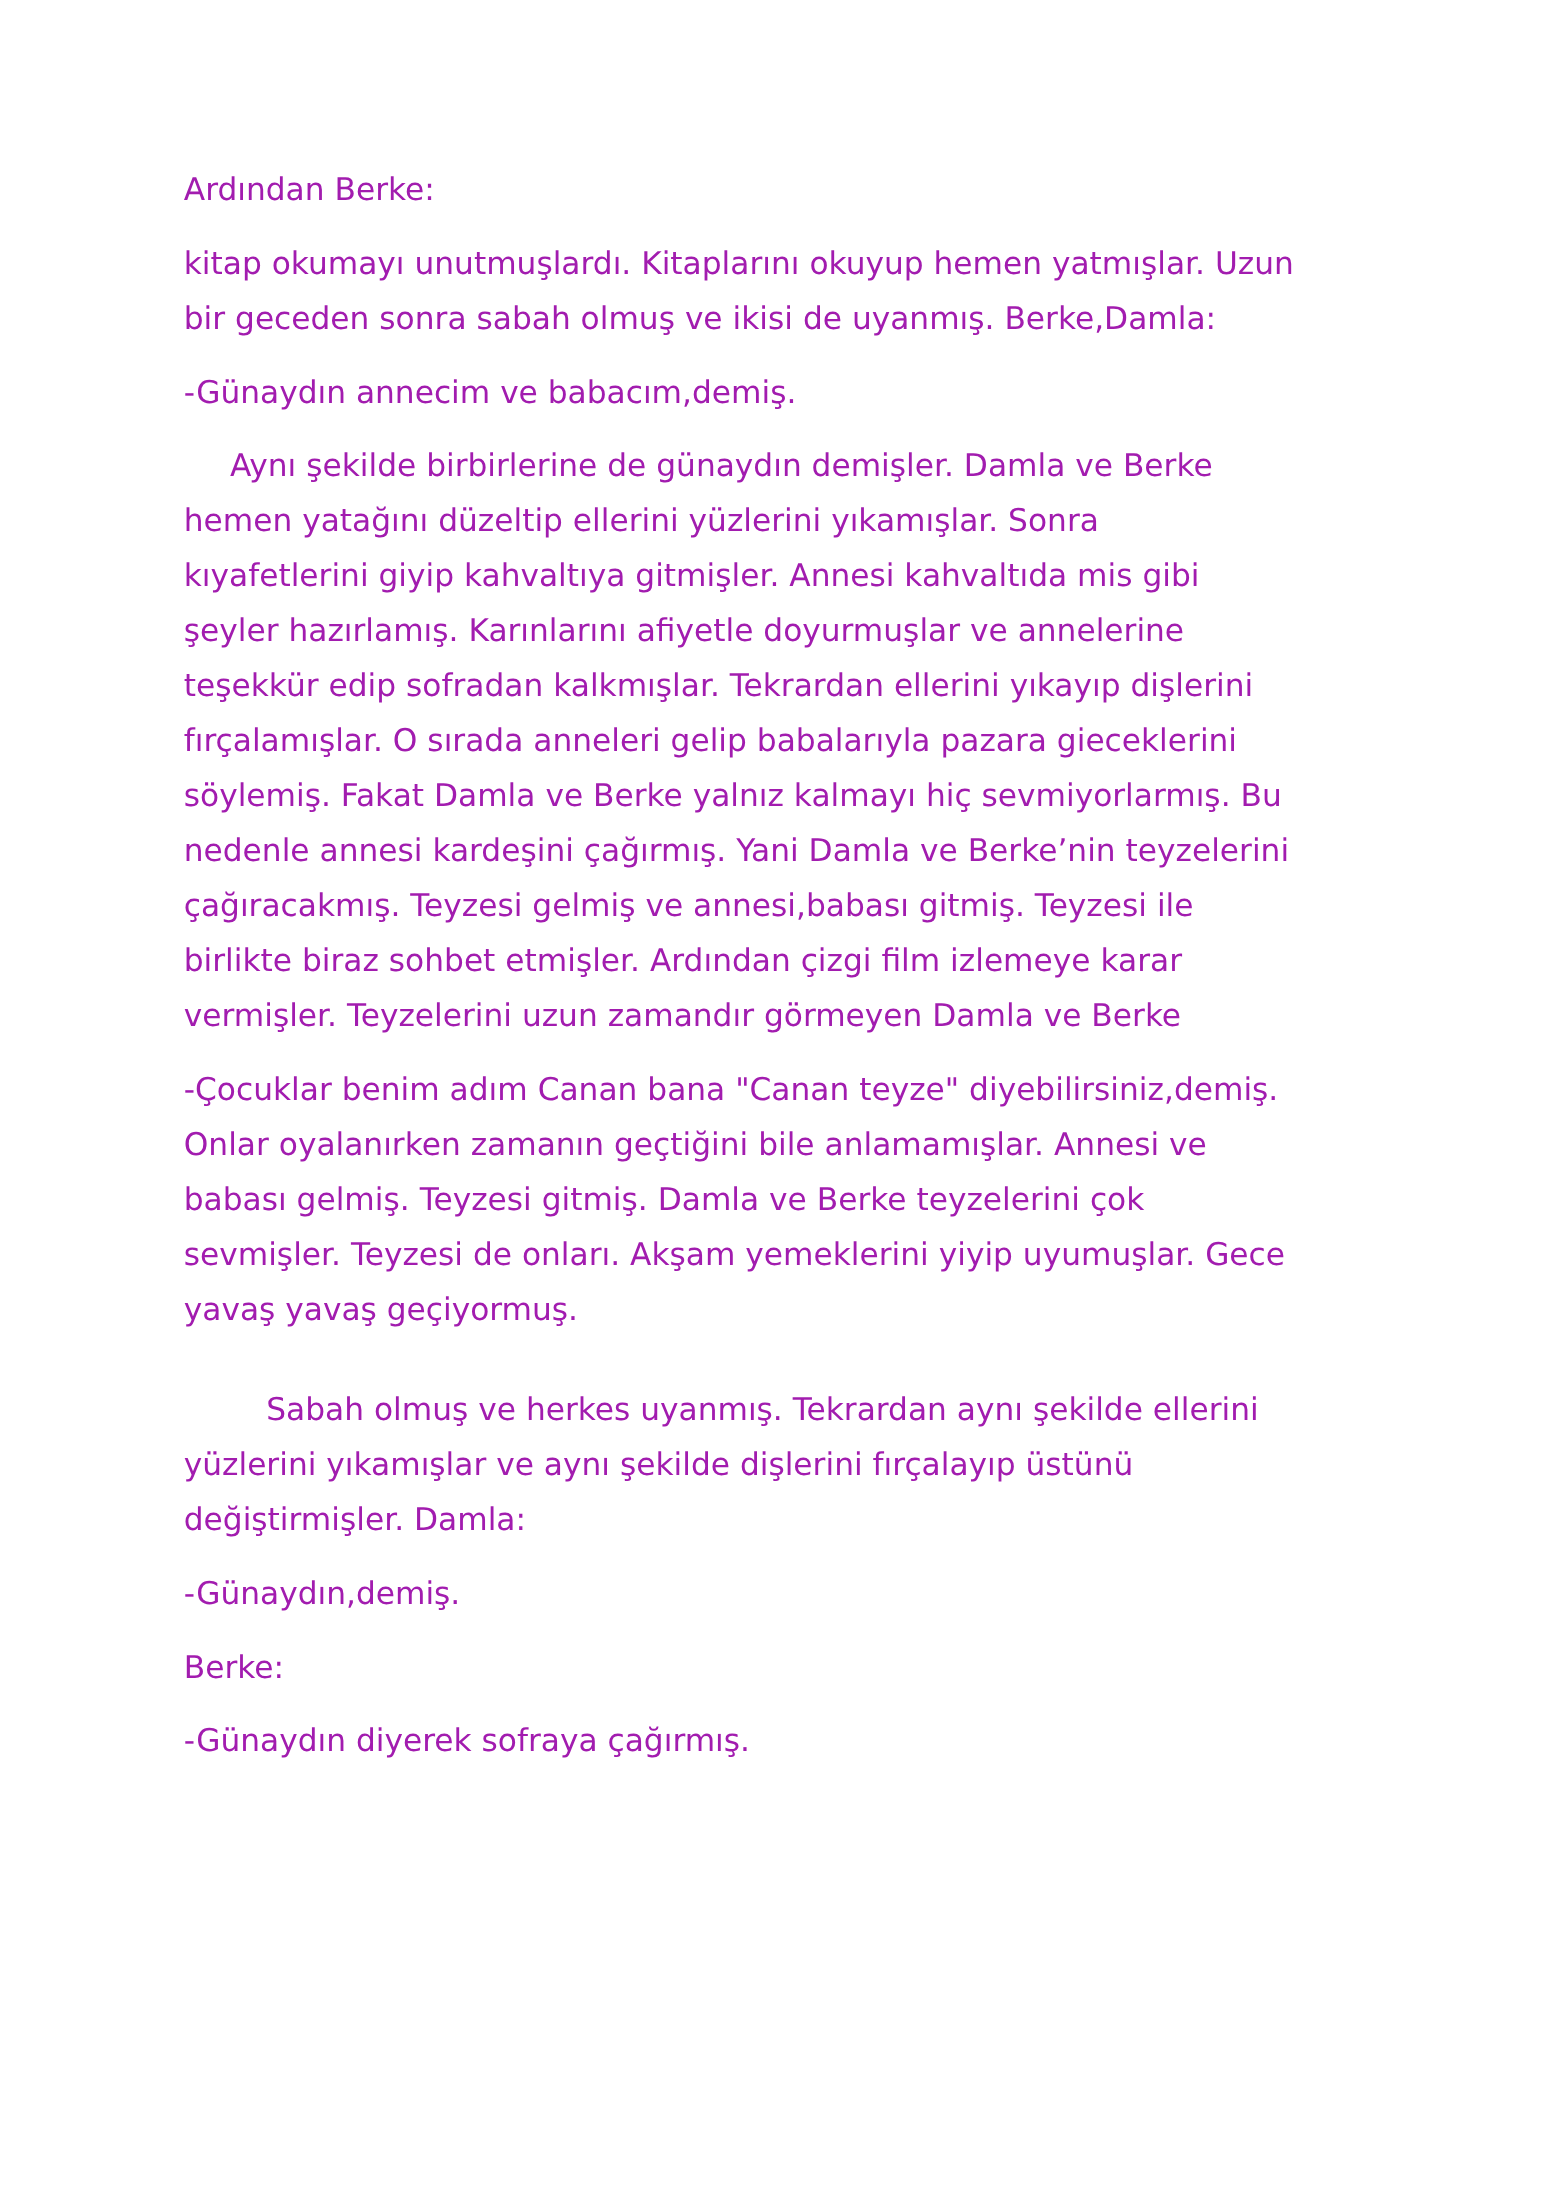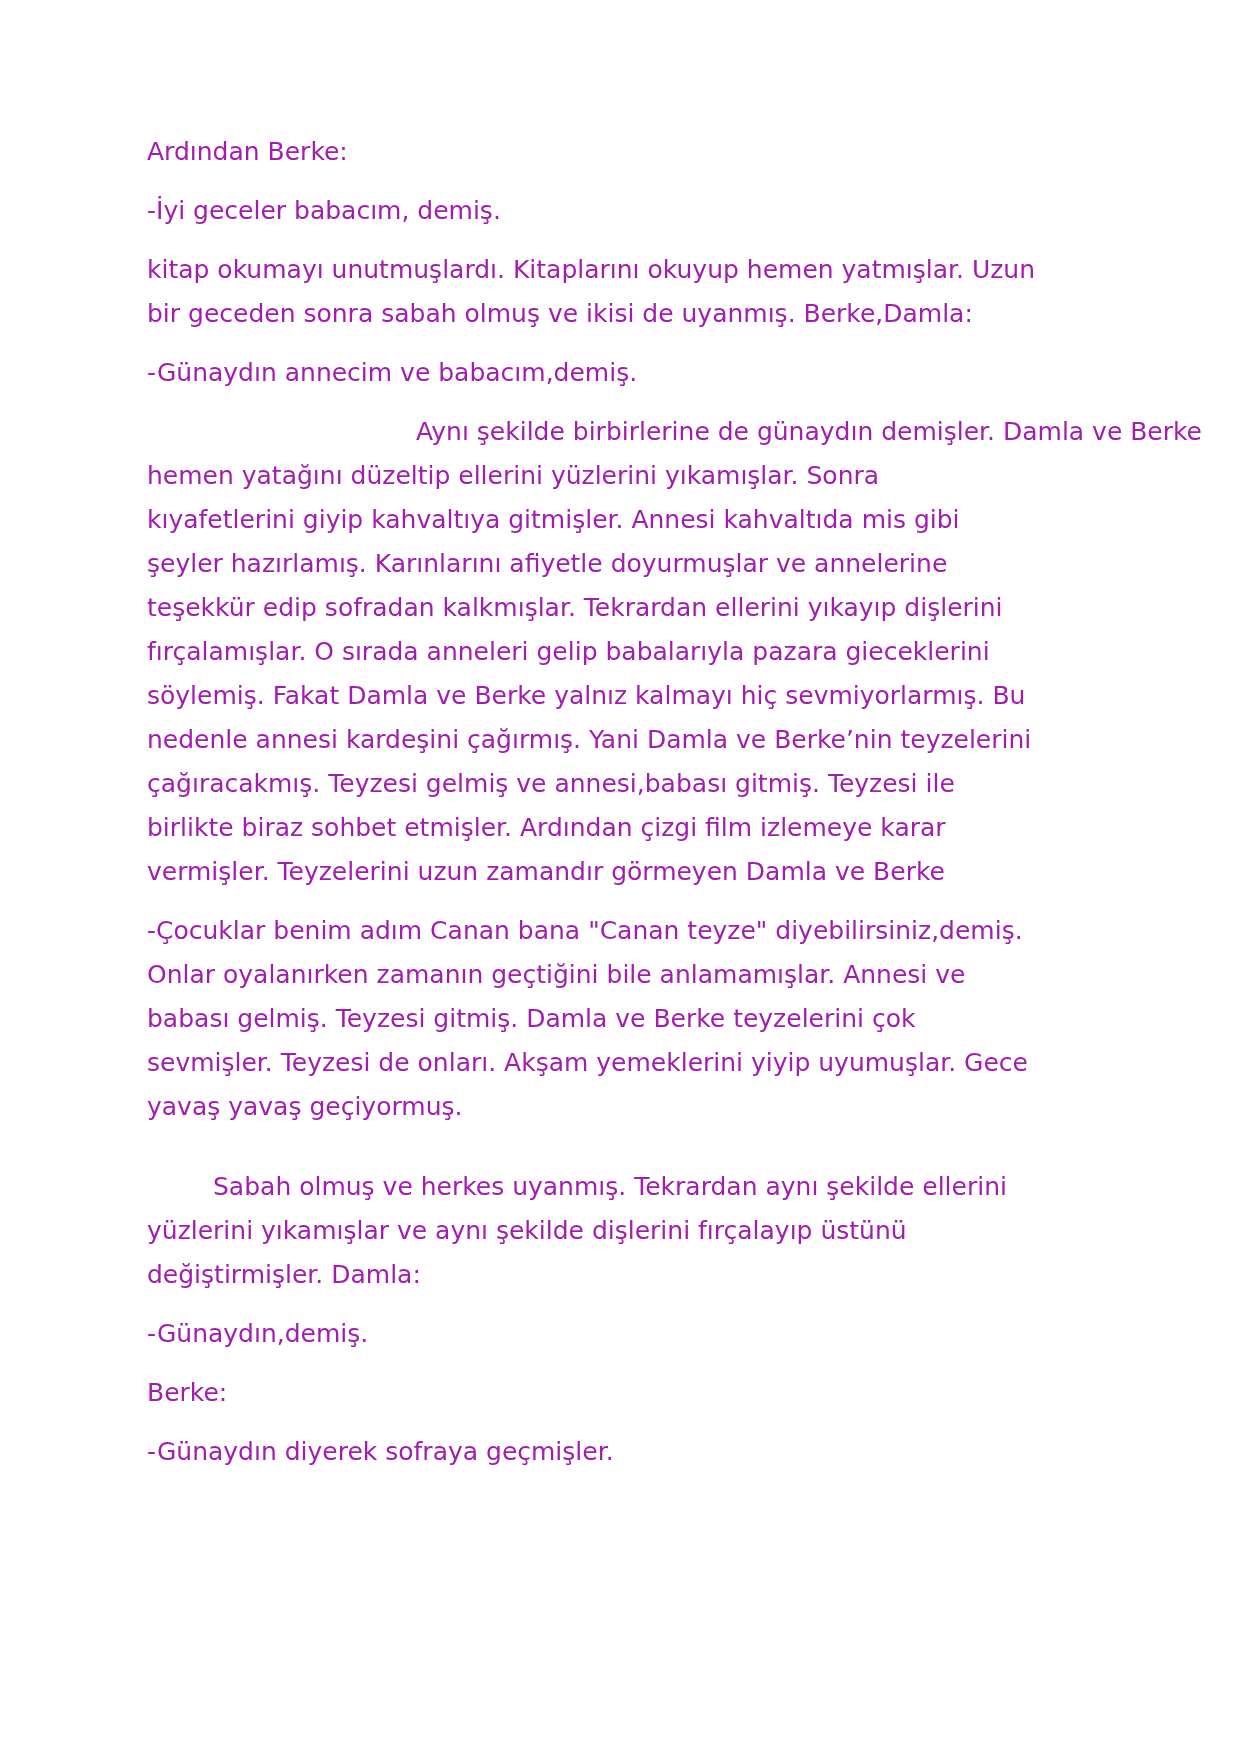--- a/index.html
+++ b/index.html
@@ -22,33 +22,30 @@
     font-size: 25px;
     line-height: 44px;
   }
   .para {
     margin: 0 0 15px 0;
   }
   .line {
     display: block;
     white-space: pre;
   }
-  .indent-1 .line:first-child { padding-left: 37px; text-align: right; }
+  .indent-1 .line:first-child { padding-left: 37px; }
   .indent-2 .line:first-child { padding-left: 66px; margin-top: 36px; }
 </style>
 </head>
 <body>
 
 <div class="page">
   <div class="doc-body">
       <p class="para indent-0">
         <span class="line">Ardından Berke:</span>
-      </p>
-      <p class="para indent-0">
-        <span class="line">-İyi geceler babacım, demiş.</span>
       </p>
       <p class="para indent-0">
         <span class="line">kitap okumayı unutmuşlardı. Kitaplarını okuyup hemen yatmışlar. Uzun</span>
         <span class="line">bir geceden sonra sabah olmuş ve ikisi de uyanmış. Berke,Damla:</span>
       </p>
       <p class="para indent-0">
         <span class="line">-Günaydın annecim ve babacım,demiş.</span>
       </p>
       <p class="para indent-1">
         <span class="line">Aynı şekilde birbirlerine de günaydın demişler. Damla ve Berke</span>
@@ -75,16 +72,16 @@
         <span class="line">yüzlerini yıkamışlar ve aynı şekilde dişlerini fırçalayıp üstünü</span>
         <span class="line">değiştirmişler. Damla:</span>
       </p>
       <p class="para indent-0">
         <span class="line">-Günaydın,demiş.</span>
       </p>
       <p class="para indent-0">
         <span class="line">Berke:</span>
       </p>
       <p class="para indent-0">
-        <span class="line">-Günaydın diyerek sofraya geçmişler.</span>
+        <span class="line">-Günaydın diyerek sofraya çağırmış.</span>
       </p>
     </div>
 </div>
 
 </body></html>

